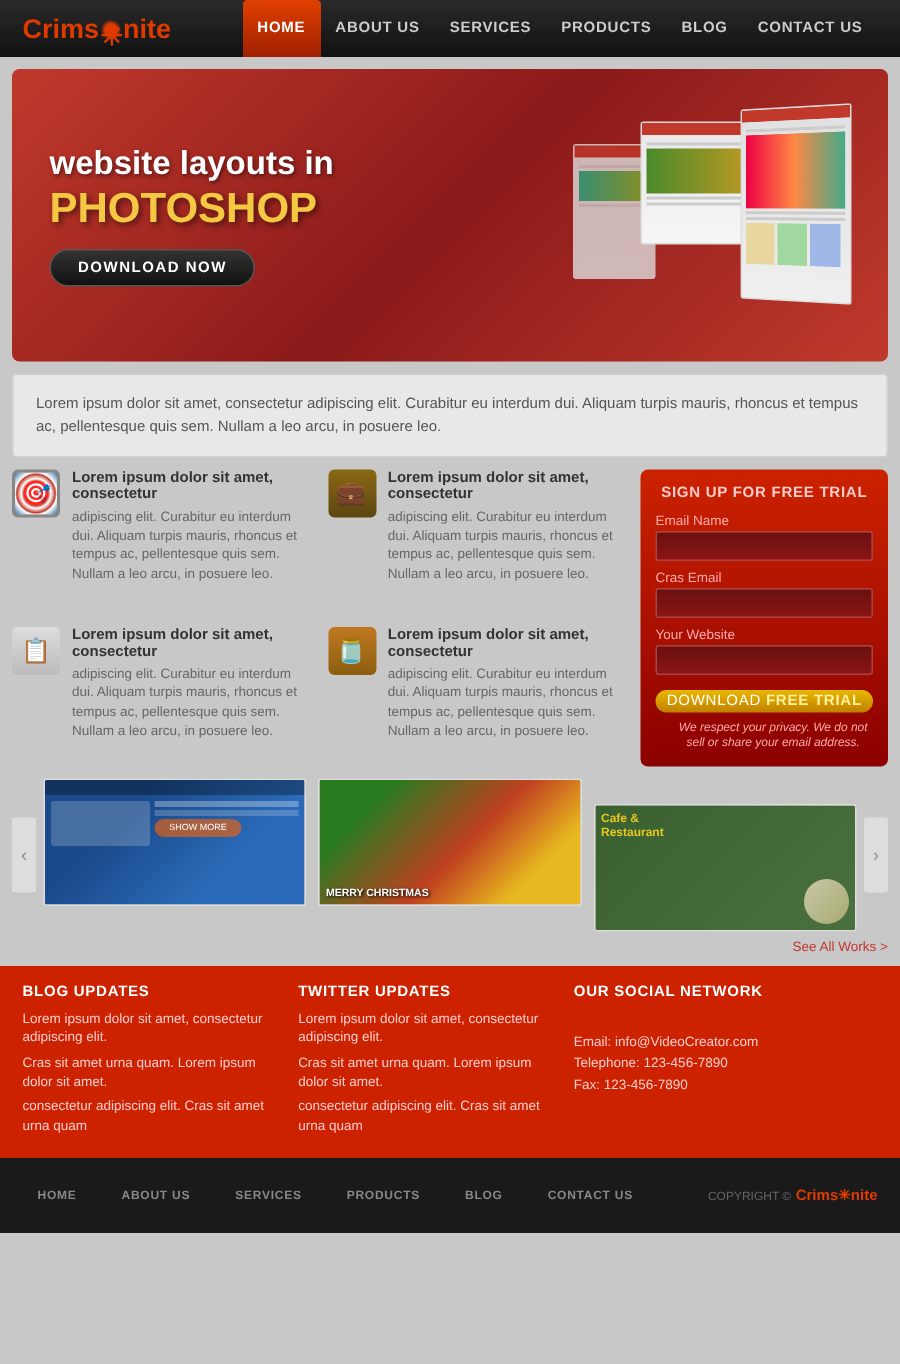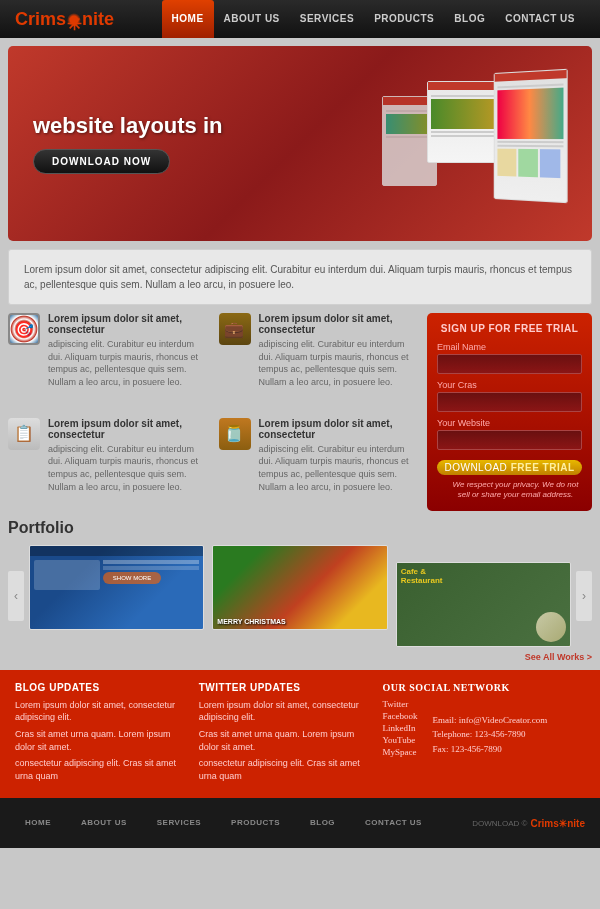--- a/index.html
+++ b/index.html
@@ -245,21 +245,20 @@
     .pi2 { background: linear-gradient(135deg, #e8e8e8 0%, #d0d0d0 100%); }
     .pi3 { background: linear-gradient(135deg, #2a7a20 30%, #c04020 50%, #b8b020 70%); }
     .pi4 { background: linear-gradient(135deg, #3a6030 30%, #e8c820 70%); margin-top: 17px; }
     .pi-header { height: 10px; background: rgba(0,0,0,0.3); }
     .see-all {
       text-align: right;
       font-size: 9px;
       color: #c0392b;
       margin-top: 5px;
       cursor: pointer;
-      font-weight: bold;
     }
 
     
     #footer-top {
       background: #cc2200;
       padding: 12px 15px;
       display: flex;
       gap: 15px;
     }
     .footer-col { flex: 1; }
@@ -267,21 +266,21 @@
       font-size: 10px;
       font-weight: bold;
       color: #fff;
       text-transform: uppercase;
       margin-bottom: 6px;
       letter-spacing: 0.5px;
     }
     .footer-col p { font-size: 9px; color: #ffcccc; line-height: 1.4; margin-bottom: 4px; }
 
     
-    .social-col { flex: 1.2; font-family: Liberation Serif, serif; }
+    .social-col { flex: 1.2; }
     .social-links { display: flex; gap: 15px; }
     .social-names { display: flex; flex-direction: column; gap: 2px; }
     .social-names a { font-size: 9px; color: #ffcccc; text-decoration: none; display: block; }
     .contact-info { font-size: 9px; color: #ffcccc; line-height: 1.6; margin-top: 14px; }
 
     
     #footer-bottom {
       background: #1a1a1a;
       padding: 6px 15px;
       display: flex;
@@ -308,20 +307,21 @@
     <a href="#">PRODUCTS</a>
     <a href="#">BLOG</a>
     <a href="#">CONTACT US</a>
   </nav>
 </div>
 
 <div id="hero">
   <div id="hero-text">
     <h1>
       <span>website layouts in</span>
+      <span class="photoshop">PHOTOSHOP</span>
     </h1>
     <div id="hero-btn">DOWNLOAD NOW</div>
   </div>
   <div id="hero-images">
     <div class="hero-screenshot hero-ss3">
       <div class="ss-inner"></div>
       <div class="ss-body">
         <div class="ss-line"></div>
         <div class="ss-img" style="background: linear-gradient(to right,#2a8,#8a2);height:20px;"></div>
         <div class="ss-line"></div>
@@ -391,34 +391,33 @@
         <p>adipiscing elit. Curabitur eu interdum dui. Aliquam turpis mauris, rhoncus et tempus ac, pellentesque quis sem. Nullam a leo arcu, in posuere leo.</p>
       </div>
     </div>
 
   </div>
 
   <div id="signup">
     <h3>SIGN UP FOR FREE TRIAL</h3>
     <div class="signup-label">Email Name</div>
     <input class="signup-input" type="text" style="">
-    <div class="signup-label">Your Cras</div>
+    <div class="signup-label">Cras Email</div>
     <input class="signup-input" type="text" style="">
     <div class="signup-label">Your Website</div>
     <input class="signup-input" type="text" style="">
     <button id="download-trial-btn">
       <span>DOWNLOAD</span>
       <span style="color:#fff0a0;font-weight:bold;">FREE TRIAL</span>
     </button>
     <div class="privacy-text">We respect your privacy. We do not sell or share your email address.</div>
   </div>
 </div>
 
 <div id="portfolio">
-  <h2>Portfolio</h2>
   <div id="portfolio-wrapper">
     <div class="portfolio-arrow">‹</div>
     <div id="portfolio-items">
       <div class="portfolio-item pi1">
         <div class="pi-header"></div>
         <div style="padding:4px;display:flex;gap:3px;">
           <div style="width:40%;height:30px;background:rgba(255,255,255,0.2);border-radius:2px;"></div>
           <div style="flex:1;display:flex;flex-direction:column;gap:2px;">
             <div style="height:4px;background:rgba(255,255,255,0.3);"></div>
             <div style="height:4px;background:rgba(255,255,255,0.2);"></div>
@@ -452,44 +451,37 @@
   </div>
   <div class="footer-col">
     <h4>TWITTER UPDATES</h4>
     <p>Lorem ipsum dolor sit amet, consectetur adipiscing elit.</p>
     <p>Cras sit amet urna quam. Lorem ipsum dolor sit amet.</p>
     <p>consectetur adipiscing elit. Cras sit amet urna quam</p>
   </div>
   <div class="footer-col social-col">
     <h4>OUR SOCIAL NETWORK</h4>
     <div class="social-links">
-      <div class="social-names">
-        <a href="#">Twitter</a>
-        <a href="#">Facebook</a>
-        <a href="#">LinkedIn</a>
-        <a href="#">YouTube</a>
-        <a href="#">MySpace</a>
-      </div>
       <div class="contact-info">
         <div><span>Email:</span> <span>info@VideoCreator.com</span></div>
         <div><span>Telephone:</span> <span>123-456-7890</span></div>
         <div><span>Fax:</span> <span>123-456-7890</span></div>
       </div>
     </div>
   </div>
 </div>
 
 <div id="footer-bottom">
   <nav class="footer-nav">
     <a href="#">HOME</a>
     <a href="#">ABOUT US</a>
     <a href="#">SERVICES</a>
     <a href="#">PRODUCTS</a>
     <a href="#">BLOG</a>
     <a href="#">CONTACT US</a>
   </nav>
   <div class="footer-copyright">
-    <span>DOWNLOAD ©</span>
+    <span>COPYRIGHT ©</span>
     <span class="footer-logo">
       <span>Crims</span><span style="color:#e03a00;">✳</span><span>nite</span>
     </span>
   </div>
 </div>
 
 </body></html>

